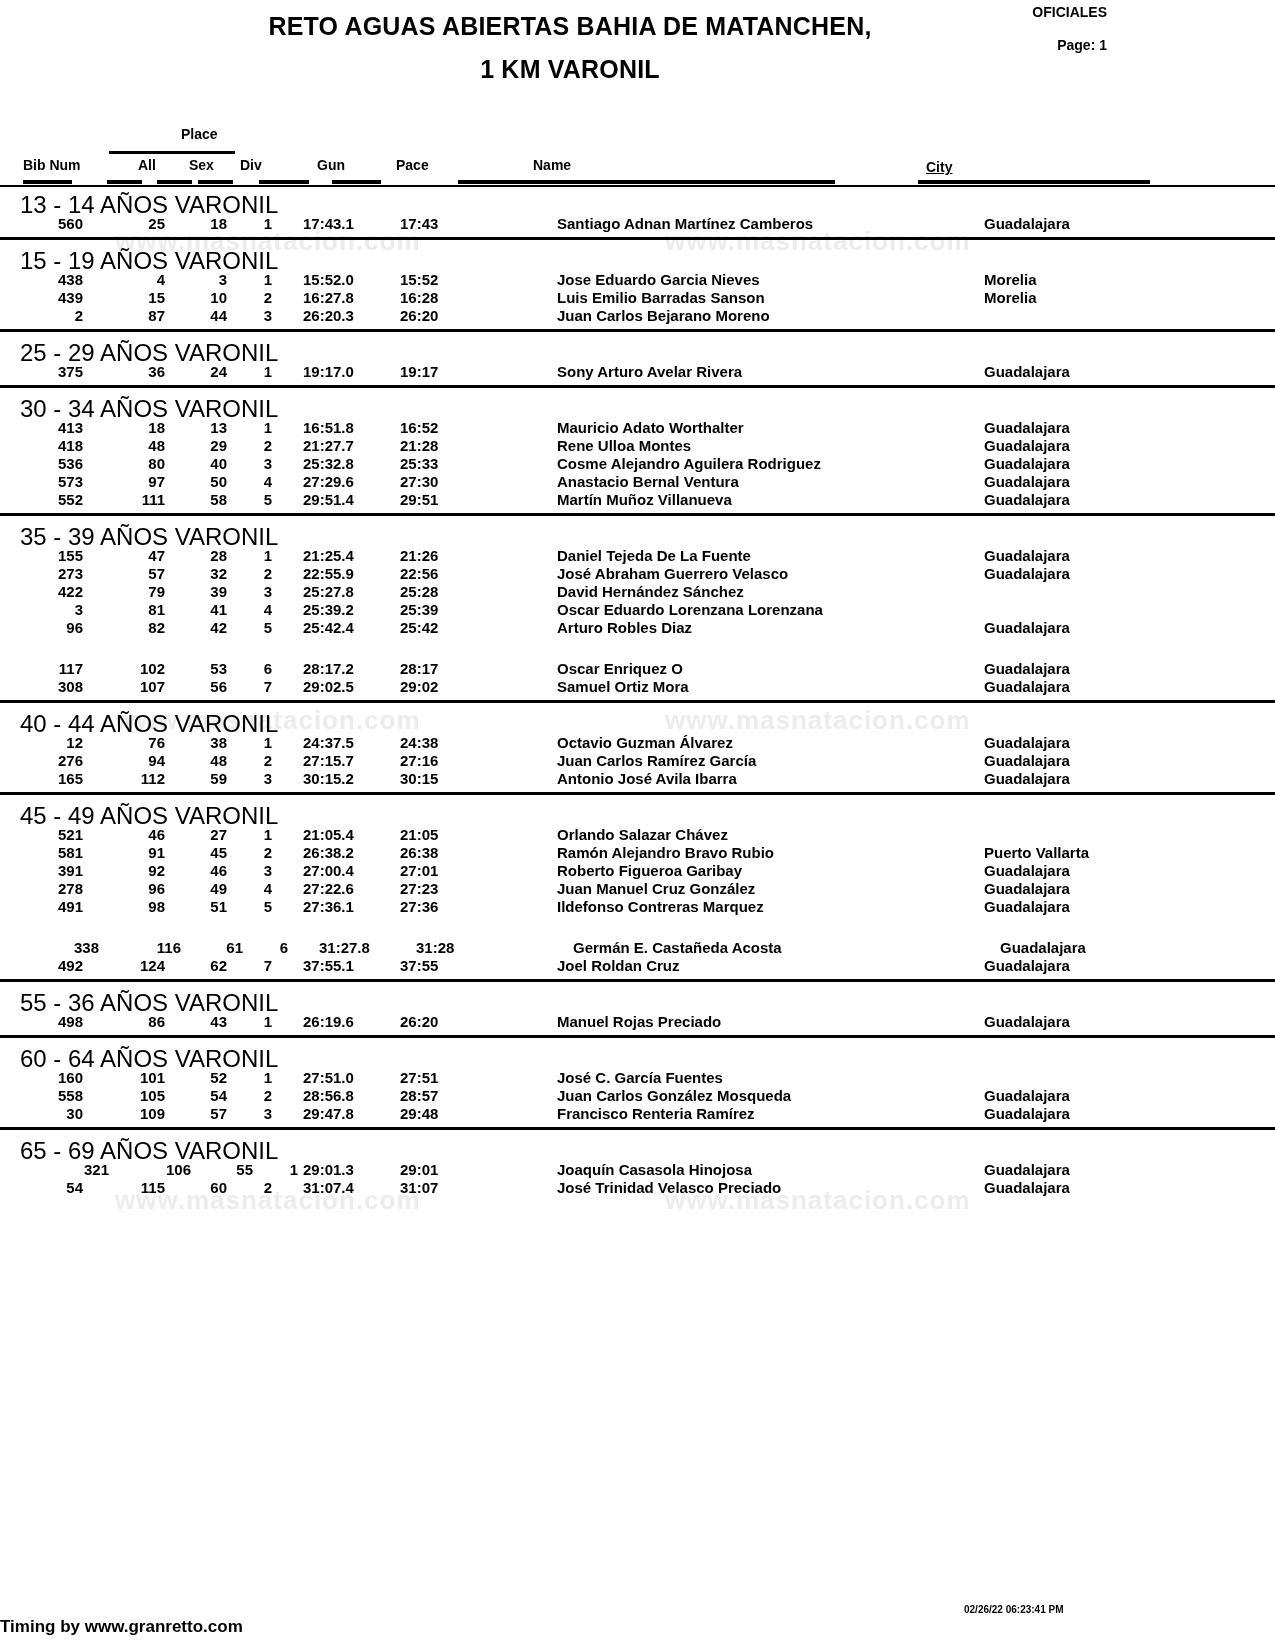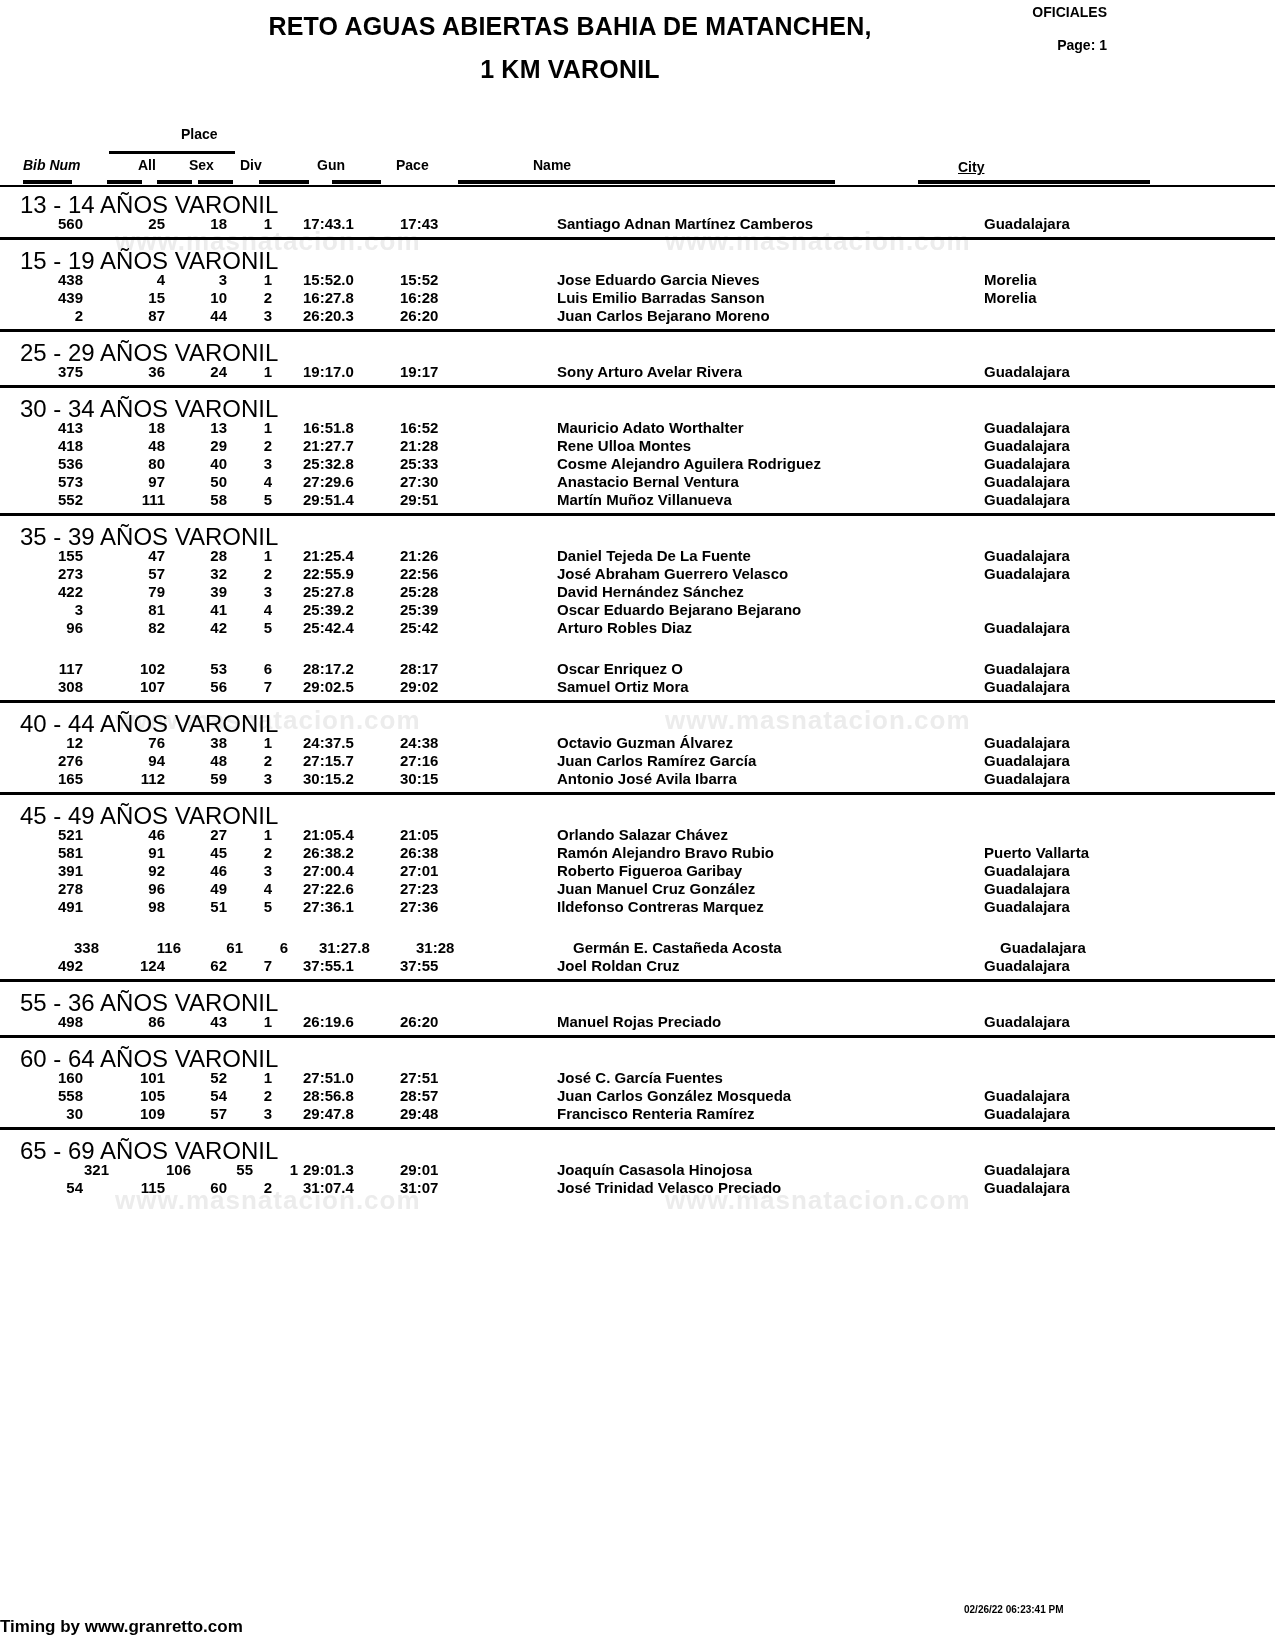--- a/index.html
+++ b/index.html
@@ -48,28 +48,28 @@
 <body>
 
 <div id="title1" class="title">RETO AGUAS ABIERTAS BAHIA DE MATANCHEN,</div>
 <div id="title2" class="title">1 KM VARONIL</div>
 <div id="oficiales" class="abs">OFICIALES</div>
 <div id="pageno" class="abs">Page: 1</div>
 
 <div class="hdr" style="left:181px; top:126px;">Place</div>
 <div class="ul" style="left:109px; top:151px; width:126px; height:3px;"></div>
 
-<div class="hdr" style="left:23px; top:157px;font-style:italic;">Bib Num</div>
+<div class="hdr" style="left:23px; top:157px;">Bib Num</div>
 <div class="hdr" style="left:138px; top:157px;">All</div>
 <div class="hdr" style="left:189px; top:157px;">Sex</div>
 <div class="hdr" style="left:240px; top:157px;">Div</div>
 <div class="hdr" style="left:317px; top:157px;">Gun</div>
 <div class="hdr" style="left:396px; top:157px;">Pace</div>
 <div class="hdr" style="left:533px; top:157px;">Name</div>
-<div class="hdr" style="left:958px; top:159px;text-decoration:underline;">City</div>
+<div class="hdr" style="left:926px; top:159px;text-decoration:underline;">City</div>
 
 <div class="ul" style="left:23px; top:180px; width:49px;"></div>
 <div class="ul" style="left:107px; top:180px; width:35px;"></div>
 <div class="ul" style="left:157px; top:180px; width:35px;"></div>
 <div class="ul" style="left:198px; top:180px; width:35px;"></div>
 <div class="ul" style="left:259px; top:180px; width:50px;"></div>
 <div class="ul" style="left:332px; top:180px; width:49px;"></div>
 <div class="ul" style="left:458px; top:180px; width:377px;"></div>
 <div class="ul" style="left:918px; top:180px; width:232px;"></div>
 <div class="rule" style="top:185px; height:2px;"></div>
@@ -221,21 +221,21 @@
       <span class="c-name">David Hernández Sánchez</span>
       <span class="c-city"></span>
     </div>
     <div class="row" style="top: 601px;">
       <span class="c-bib">3</span>
       <span class="c-all">81</span>
       <span class="c-sex">41</span>
       <span class="c-div">4</span>
       <span class="c-gun">25:39.2</span>
       <span class="c-pace">25:39</span>
-      <span class="c-name">Oscar Eduardo Bejarano Bejarano</span>
+      <span class="c-name">Oscar Eduardo Lorenzana Lorenzana</span>
       <span class="c-city"></span>
     </div>
     <div class="row" style="top: 619px;">
       <span class="c-bib">96</span>
       <span class="c-all">82</span>
       <span class="c-sex">42</span>
       <span class="c-div">5</span>
       <span class="c-gun">25:42.4</span>
       <span class="c-pace">25:42</span>
       <span class="c-name">Arturo Robles Diaz</span>

